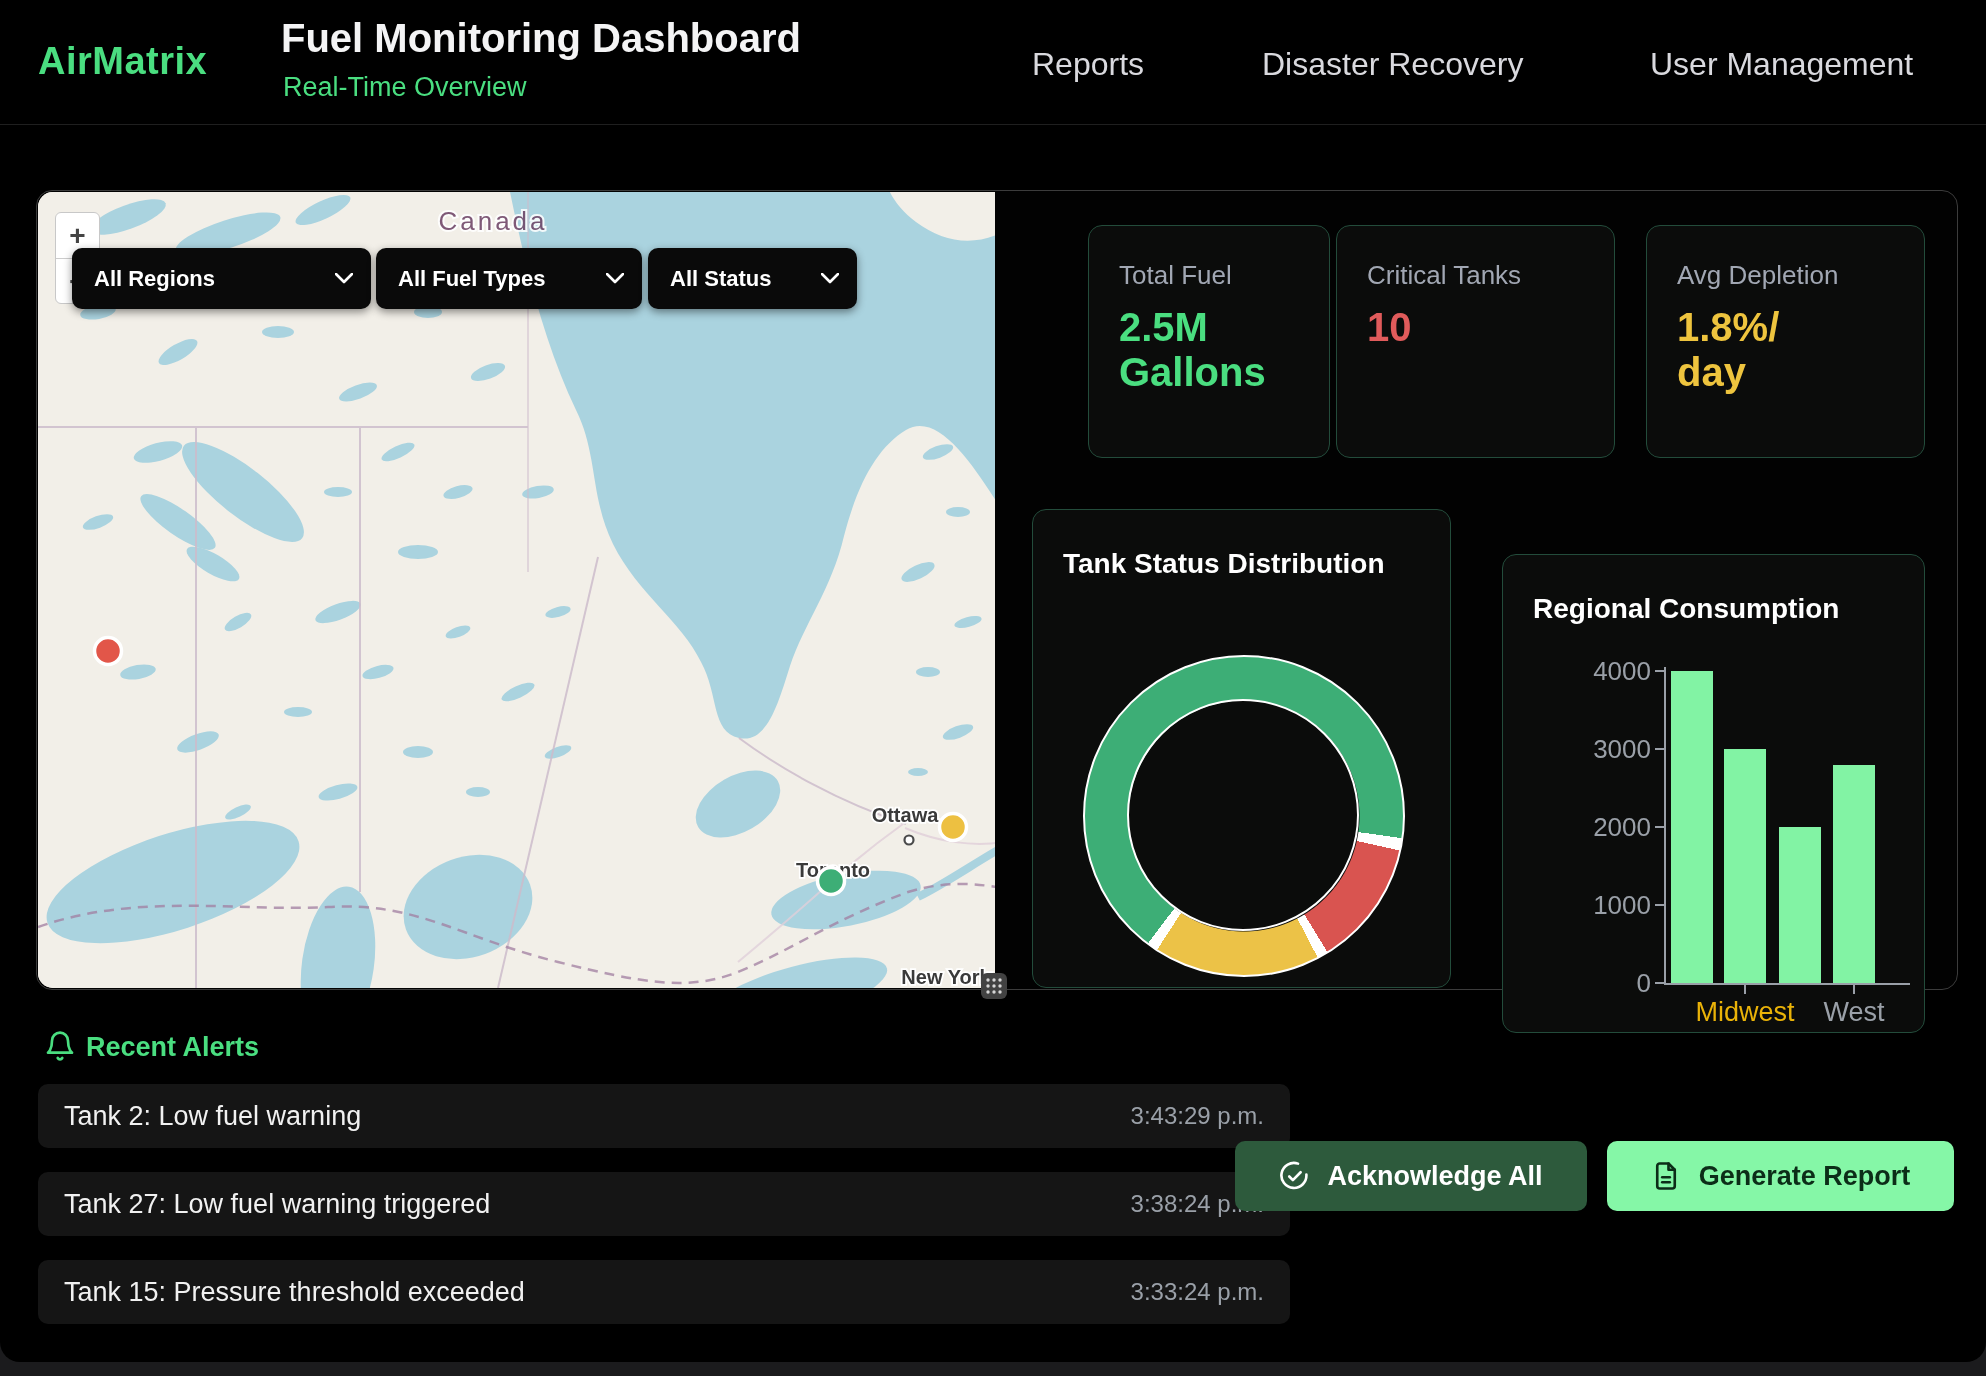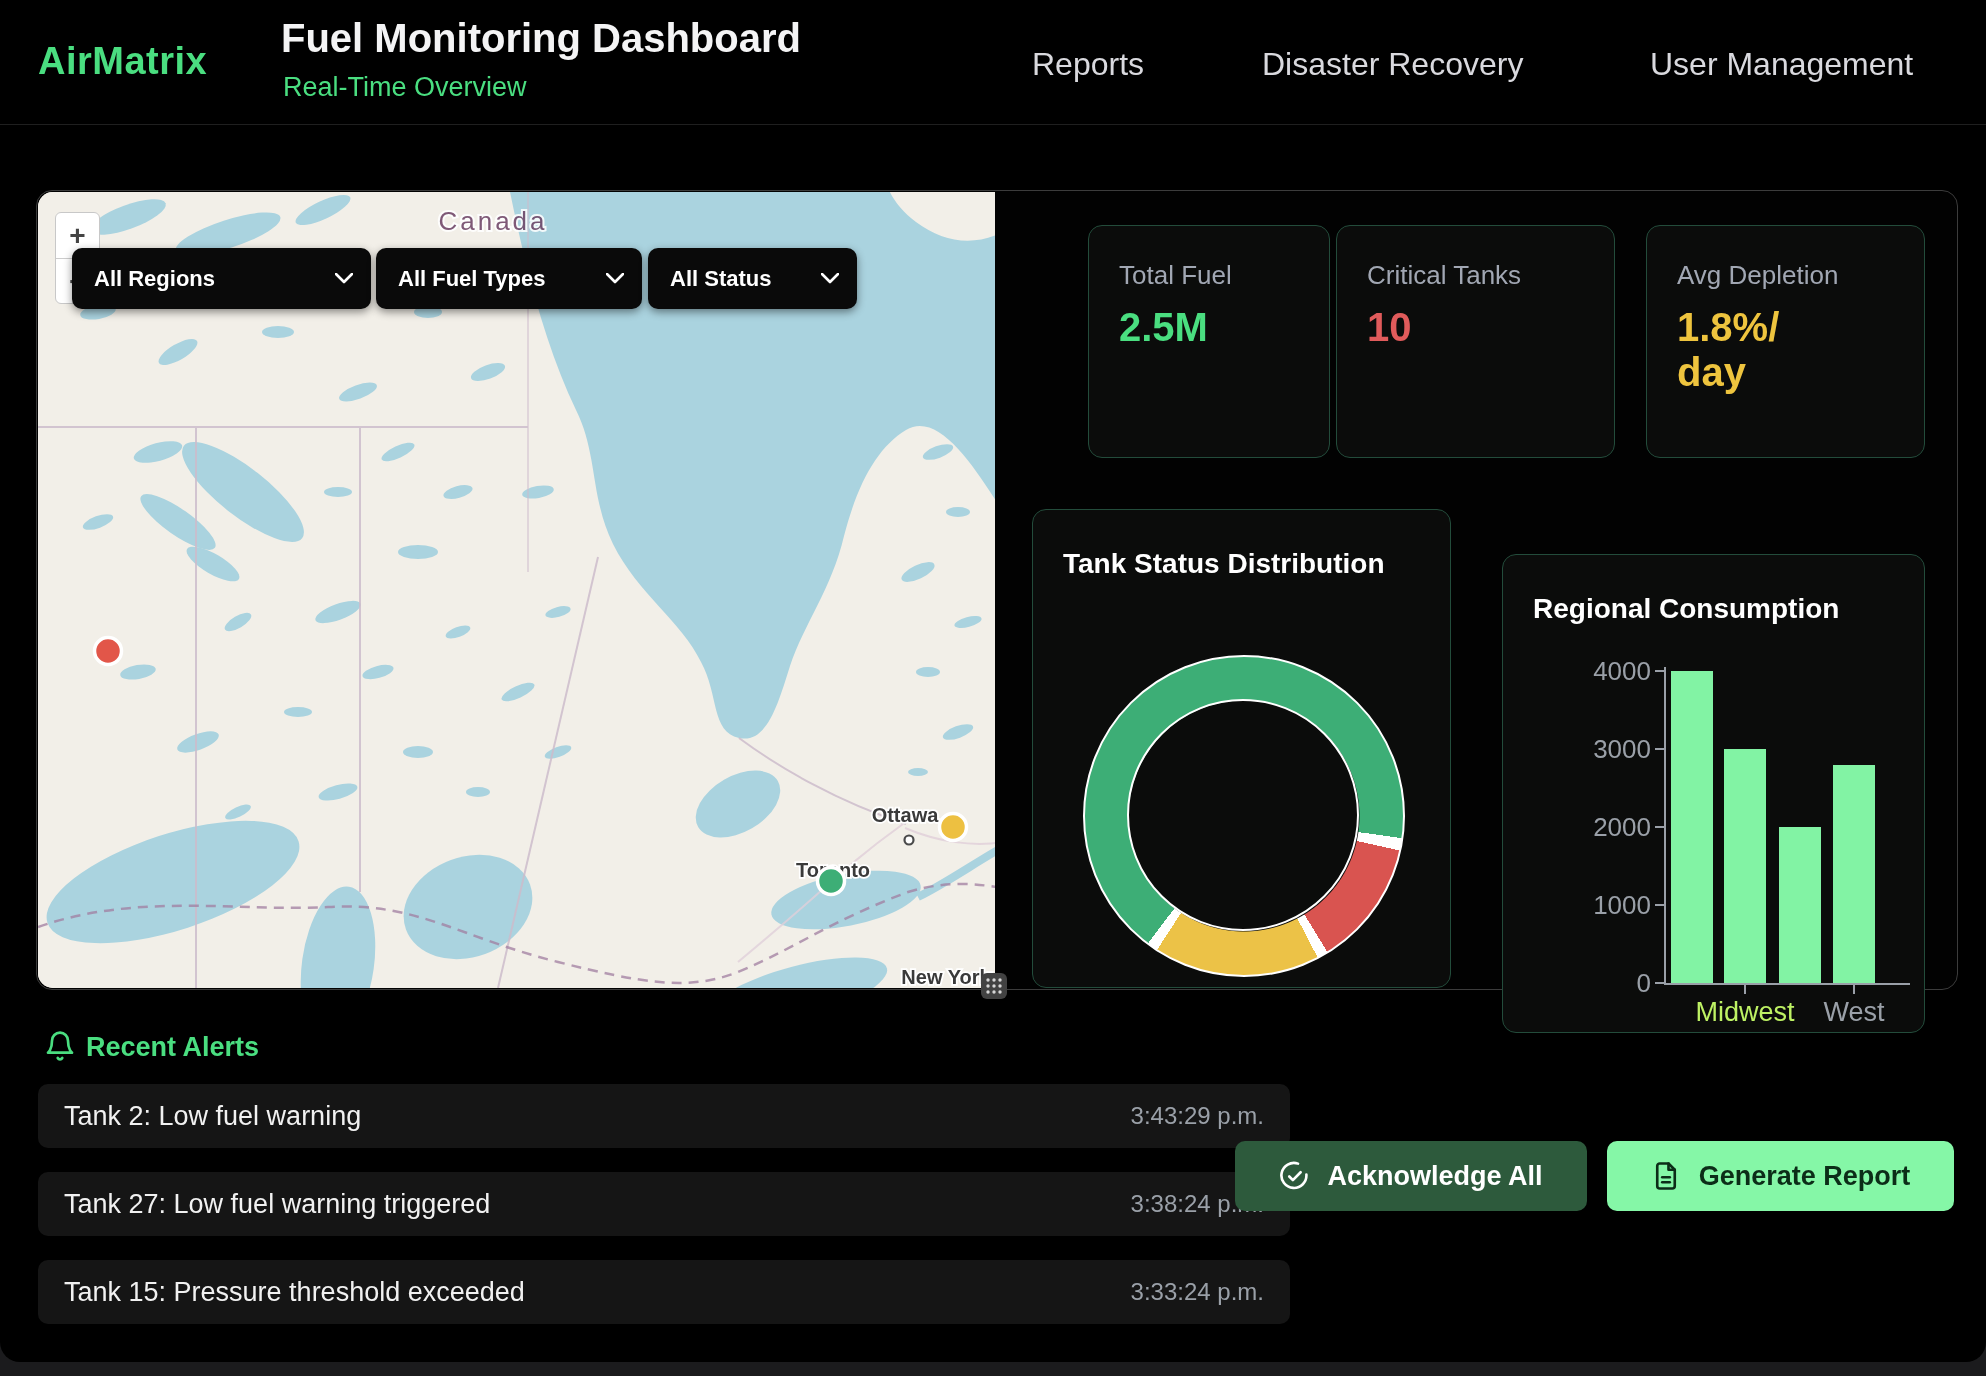--- a/index.html
+++ b/index.html
@@ -238,20 +238,21 @@
       <circle cx="3" cy="15" r="1.7"></circle>
         <circle cx="9" cy="15" r="1.7"></circle>
         <circle cx="15" cy="15" r="1.7"></circle>
     </svg>
   </div>
 
   <div class="stat-card sc-1">
     <div class="stat-label">Total Fuel</div>
     <div class="stat-value" id="sv-0" style="color: rgb(74, 222, 128);">
       <div>2.5M</div>
+        <div>Gallons</div>
     </div>
   </div>
   <div class="stat-card sc-2">
     <div class="stat-label">Critical Tanks</div>
     <div class="stat-value" id="sv-1" style="color: rgb(224, 91, 91);">
       <div>10</div>
     </div>
   </div>
   <div class="stat-card sc-3">
     <div class="stat-label">Avg Depletion</div>
@@ -280,21 +281,21 @@
         <div class="ytick-label" style="left: 58px; top: 335px; color: rgb(154, 160, 168);">1000</div>
         <div class="ytick-mark" style="left: 152px; top: 349px; background: rgb(154, 160, 168);"></div>
         <div class="ytick-label" style="left: 58px; top: 257px; color: rgb(154, 160, 168);">2000</div>
         <div class="ytick-mark" style="left: 152px; top: 271px; background: rgb(154, 160, 168);"></div>
         <div class="ytick-label" style="left: 58px; top: 179px; color: rgb(154, 160, 168);">3000</div>
         <div class="ytick-mark" style="left: 152px; top: 193px; background: rgb(154, 160, 168);"></div>
         <div class="ytick-label" style="left: 58px; top: 101px; color: rgb(154, 160, 168);">4000</div>
         <div class="ytick-mark" style="left: 152px; top: 115px; background: rgb(154, 160, 168);"></div>
         <div class="bar" style="left: 168px; top: 116px; height: 312px; background: rgb(130, 243, 164);"></div>
         <div class="bar" style="left: 221px; top: 194px; height: 234px; background: rgb(130, 243, 164);"></div>
-        <div class="xcat-label" style="left: 172px; top: 442px; color: #bef264;">Midwest</div>
+        <div class="xcat-label" style="left: 172px; top: 442px; color: #eab308;">Midwest</div>
         <div class="xtick-mark" style="left: 241px; top: 430px; background: rgb(154, 160, 168);"></div>
         <div class="bar" style="left: 276px; top: 272px; height: 156px; background: rgb(130, 243, 164);"></div>
         <div class="bar" style="left: 330px; top: 209.6px; height: 218.4px; background: rgb(130, 243, 164);"></div>
         <div class="xcat-label" style="left: 281px; top: 442px; color: rgb(154, 160, 168);">West</div>
         <div class="xtick-mark" style="left: 350px; top: 430px; background: rgb(154, 160, 168);"></div>
       </div>
   </div>
 
   <svg class="bell" viewBox="0 0 24 24" fill="none" stroke="#4ade80" stroke-width="2" stroke-linecap="round" stroke-linejoin="round">
     <path d="M6 8a6 6 0 0 1 12 0c0 7 3 9 3 9H3s3-2 3-9"></path>

